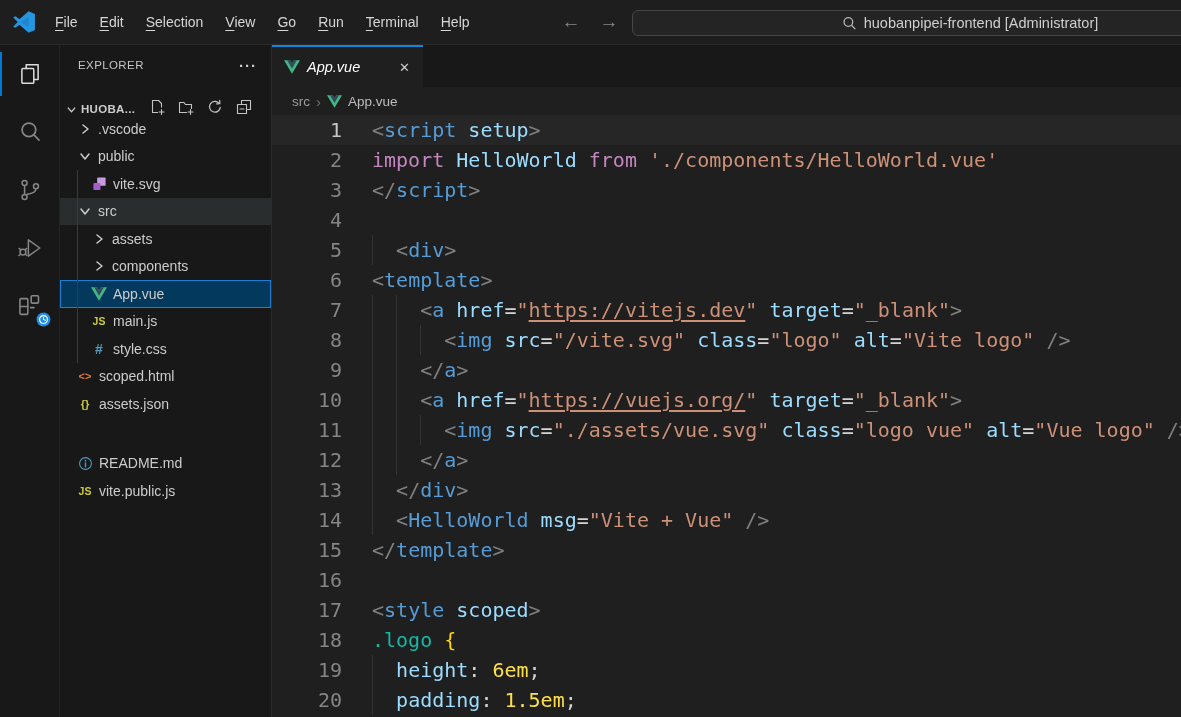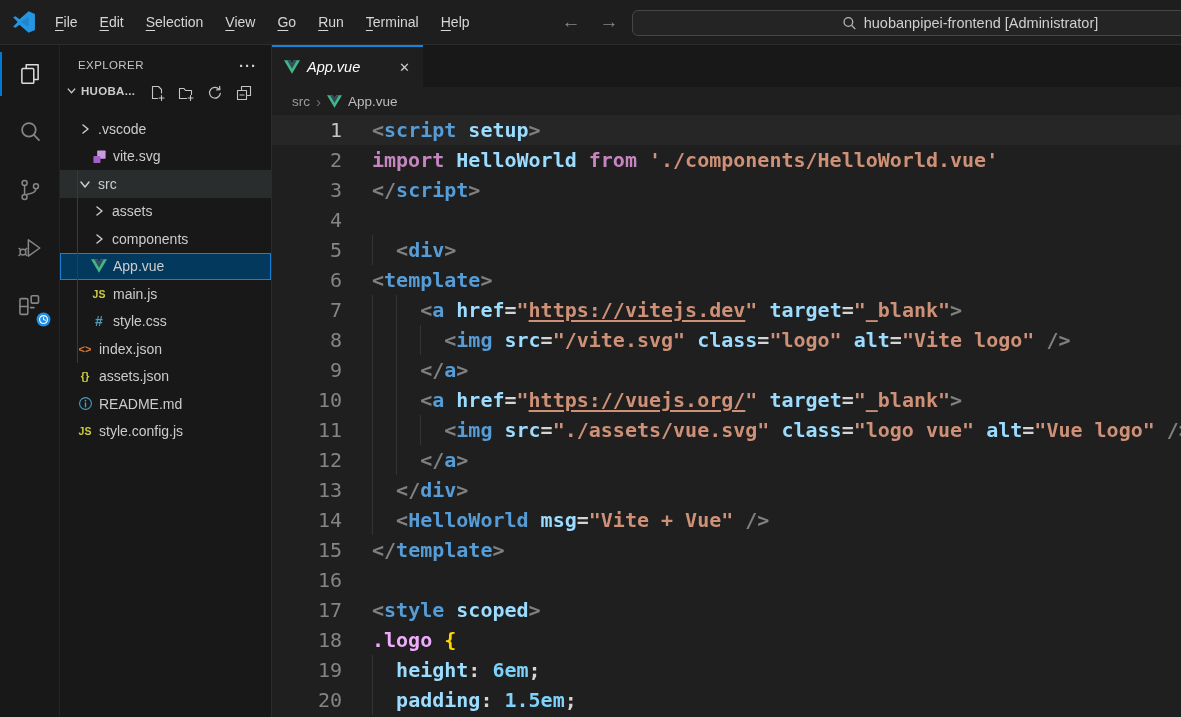--- a/index.html
+++ b/index.html
@@ -37,21 +37,21 @@
     width:2px; background:#0078d4; }
   .ab-badge { position:absolute; right:8px; bottom:8px; }
 
   
   #sidebar { position:absolute; left:60px; top:45px; width:212px; height:672px;
     background:#181818; border-right:1px solid #2b2b2b; }
   #sb-header { height:40px; display:flex; align-items:center; justify-content:space-between;
     padding:0 14px 0 18px; }
   #sb-title { font-size:11.5px; color:#c5c5c5; letter-spacing:.4px; }
   #sb-more { color:#cfcfcf; font-size:15px; font-weight:bold; letter-spacing:1px; }
-  #sb-section { height:30px; display:flex; align-items:flex-start; padding-left:3px; }
+  #sb-section { height:30px; display:flex; align-items:flex-end; padding-left:3px; }
   #sb-section .sec-chevron { width:16px; display:flex; justify-content:center; }
   #sb-section .sec-label { font-size:11.5px; font-weight:bold; color:#cccccc;
     letter-spacing:.3px; margin-left:2px; flex:0 0 auto; }
   #sb-actions { display:flex; align-items:center; gap:13px; margin-left:14px; }
   #tree { position:relative; }
   .tree-guide { position:absolute; left:17px; width:1px; background:#3a3a3a; }
   .tree-row { position:relative; height:27.5px; display:flex; align-items:center; font-size:14px; color:#cccccc; }
   .tree-row.hover { background:#2a2d2e; }
   .tree-row.selected { background:#04395e; box-shadow:inset 0 0 0 1px #1a7fd4; }
   .tr-chevron { width:16px; height:16px; display:flex; align-items:center; justify-content:center;
@@ -72,25 +72,25 @@
   #breadcrumb .bc-item { color:#9d9d9d; }
   #breadcrumb .bc-item.last { color:#bdbdbd; }
   #breadcrumb .bc-sep { color:#6f6f6f; font-size:15px; line-height:1; }
   #codearea { position:absolute; left:0; top:70px; right:0; bottom:0;
     font-family:"DejaVu Sans Mono", monospace; font-size:20px; }
   #hl-line { position:absolute; left:0; right:0; height:30px; background:#262626; }
   #gutter { position:absolute; left:0; top:0; width:70px; }
   #gutter .ln { height:30px; line-height:30px; text-align:right; color:#858585; }
   #gutter .ln.active { color:#c6c6c6; }
   #code { position:absolute; left:100px; top:0; right:0; }
-  .cl { position:relative; height:30px; line-height:30px; white-space:pre;font-weight:bold; }
+  .cl { position:relative; height:30px; line-height:30px; white-space:pre; }
   .ig { position:absolute; top:0; width:1px; height:30px; background:#333333; }
   .tk-pun{color:#808080} .tk-tag{color:#569cd6} .tk-attr{color:#9cdcfe}
   .tk-str{color:#ce9178} .tk-kw{color:#c586c0} .tk-id{color:#9cdcfe}
-  .tk-cls{color:#f0abfc} .tk-num{color:#7dd3fc} .tk-op{color:#d4d4d4}
+  .tk-cls{color:#14b8a6} .tk-num{color:#fde047} .tk-op{color:#d4d4d4}
   .tk-brace{color:#ffd700} .tk-u{text-decoration:underline; text-underline-offset:3px;}
 </style>
 </head>
 <body>
 
 <div id="app">
 
   <div id="titlebar">
     <span id="vscode-logo">
       <svg width="22" height="22" viewBox="0 0 100 100">
@@ -210,20 +210,28 @@
     </div>
     <div id="tree">
         <div class="tree-row" style="padding-left: 17px;">
           <span class="tr-chevron">
             <svg width="12" height="12" viewBox="0 0 12 12" fill="none" stroke="currentColor" stroke-width="1.5" stroke-linecap="round" stroke-linejoin="round">
               <path d="M4 2 9 6 4 10"></path>
             </svg>
           </span>
           <span>.vscode</span>
         </div>
+        <div class="tree-row" style="padding-left: 17px;">
+          <span class="tr-chevron">
+            <svg width="12" height="12" viewBox="0 0 12 12" fill="none" stroke="currentColor" stroke-width="1.5" stroke-linecap="round" stroke-linejoin="round">
+              <path d="M2 4 6 9 10 4"></path>
+            </svg>
+          </span>
+          <span>public</span>
+        </div>
         <div class="tree-row" style="padding-left: 31px;">
           <span class="tr-fileicon">
             <svg width="15" height="15" viewBox="0 0 16 16">
               <rect x="5.5" y="1.5" width="9" height="9" rx="1" fill="#c99ddd"></rect>
               <rect x="1.5" y="7.5" width="7.5" height="7.5" rx="1" fill="#a35fc9"></rect>
             </svg>
           </span>
           <span>vite.svg</span>
         </div>
         <div class="tree-row hover" style="padding-left: 17px;">
@@ -268,43 +276,43 @@
         <div class="tree-row" style="padding-left: 31px;">
           <span class="tr-fileicon">
             <span class="fi-text" style="color:#519aba;font-size:14px">#</span>
           </span>
           <span>style.css</span>
         </div>
         <div class="tree-row" style="padding-left: 17px;">
           <span class="tr-fileicon">
             <span class="fi-text" style="color:#e37933;font-size:11px">&lt;&gt;</span>
           </span>
-          <span>index.json</span>
+          <span>scoped.html</span>
         </div>
         <div class="tree-row" style="padding-left: 17px;">
           <span class="tr-fileicon">
             <span class="fi-text" style="color:#cbcb41;font-size:11px">{}</span>
           </span>
           <span>assets.json</span>
         </div>
-        <div class="tree-row" style="padding-left: 17px;">
+        <div class="tree-row" style="padding-left: 17px; margin-top: 32px;">
           <span class="tr-fileicon">
             <svg width="15" height="15" viewBox="0 0 16 16">
               <circle cx="8" cy="8" r="6.3" fill="none" stroke="#519aba" stroke-width="1.2"></circle>
               <circle cx="8" cy="5" r="0.9" fill="#519aba"></circle>
               <path d="M8 7.3 V11.5" stroke="#519aba" stroke-width="1.5" stroke-linecap="round"></path>
             </svg>
           </span>
           <span>README.md</span>
         </div>
         <div class="tree-row" style="padding-left: 17px;">
           <span class="tr-fileicon">
             <span class="fi-text" style="color:#cbcb41;font-size:10.5px">JS</span>
           </span>
-          <span>style.config.js</span>
+          <span>vite.public.js</span>
         </div>
         <div class="tree-guide" style="top: 55px; height: 192.5px;"></div>
       </div>
   </div>
 
   <div id="editor">
     <div id="tabbar">
       <div id="tab-active">
         <span class="tab-icon">
             <svg width="16" height="14" viewBox="0 0 24 20">

